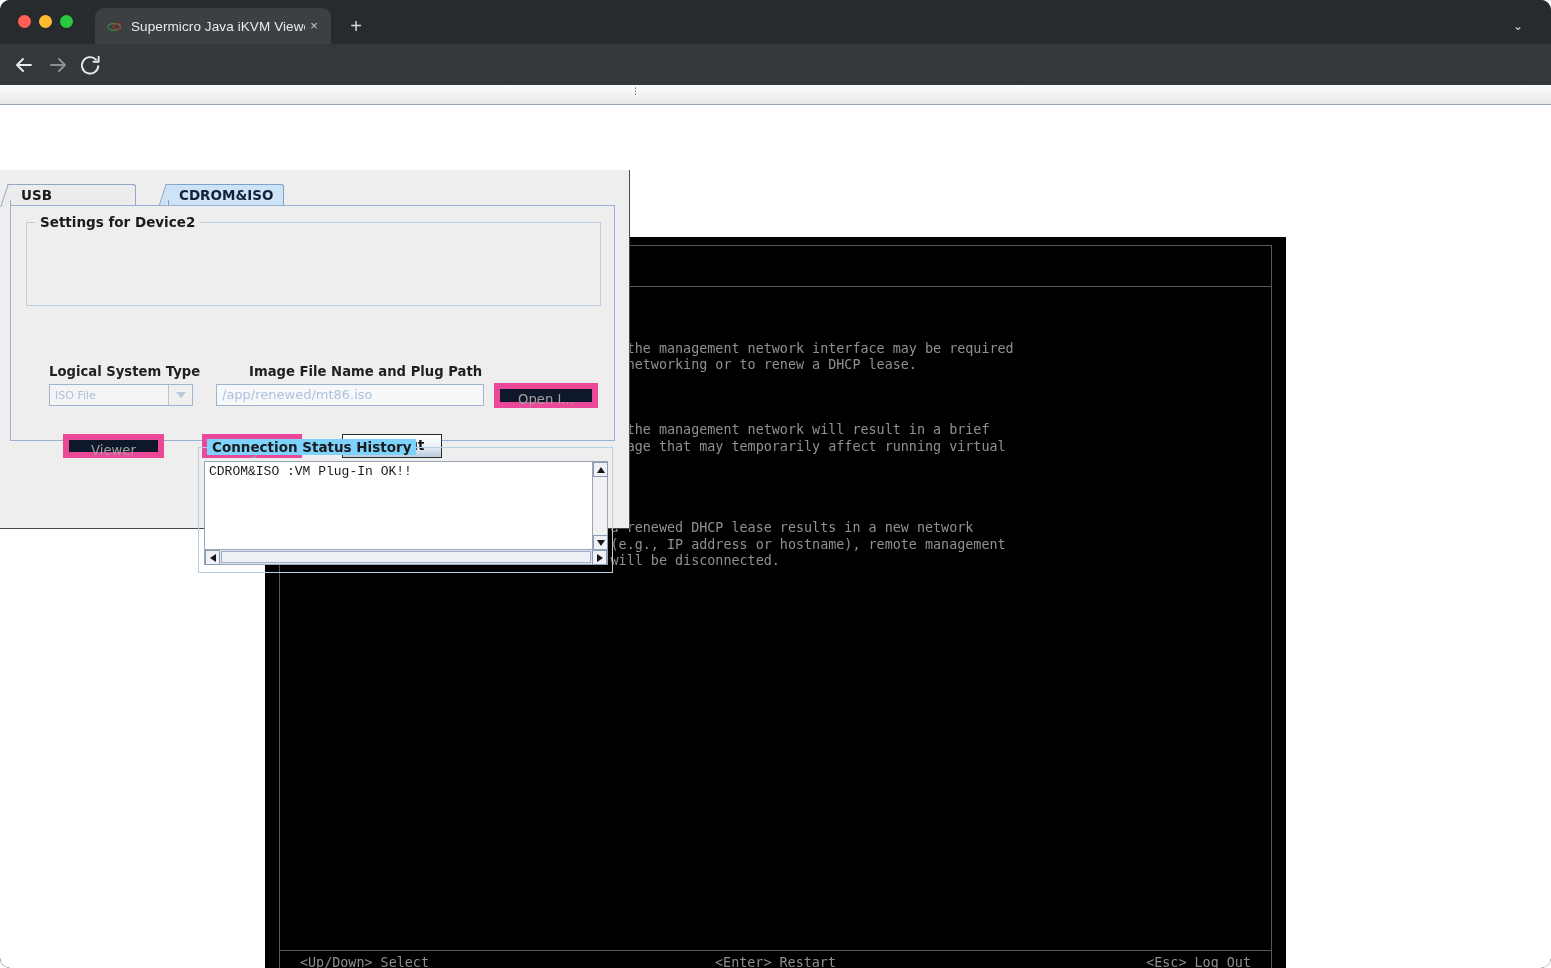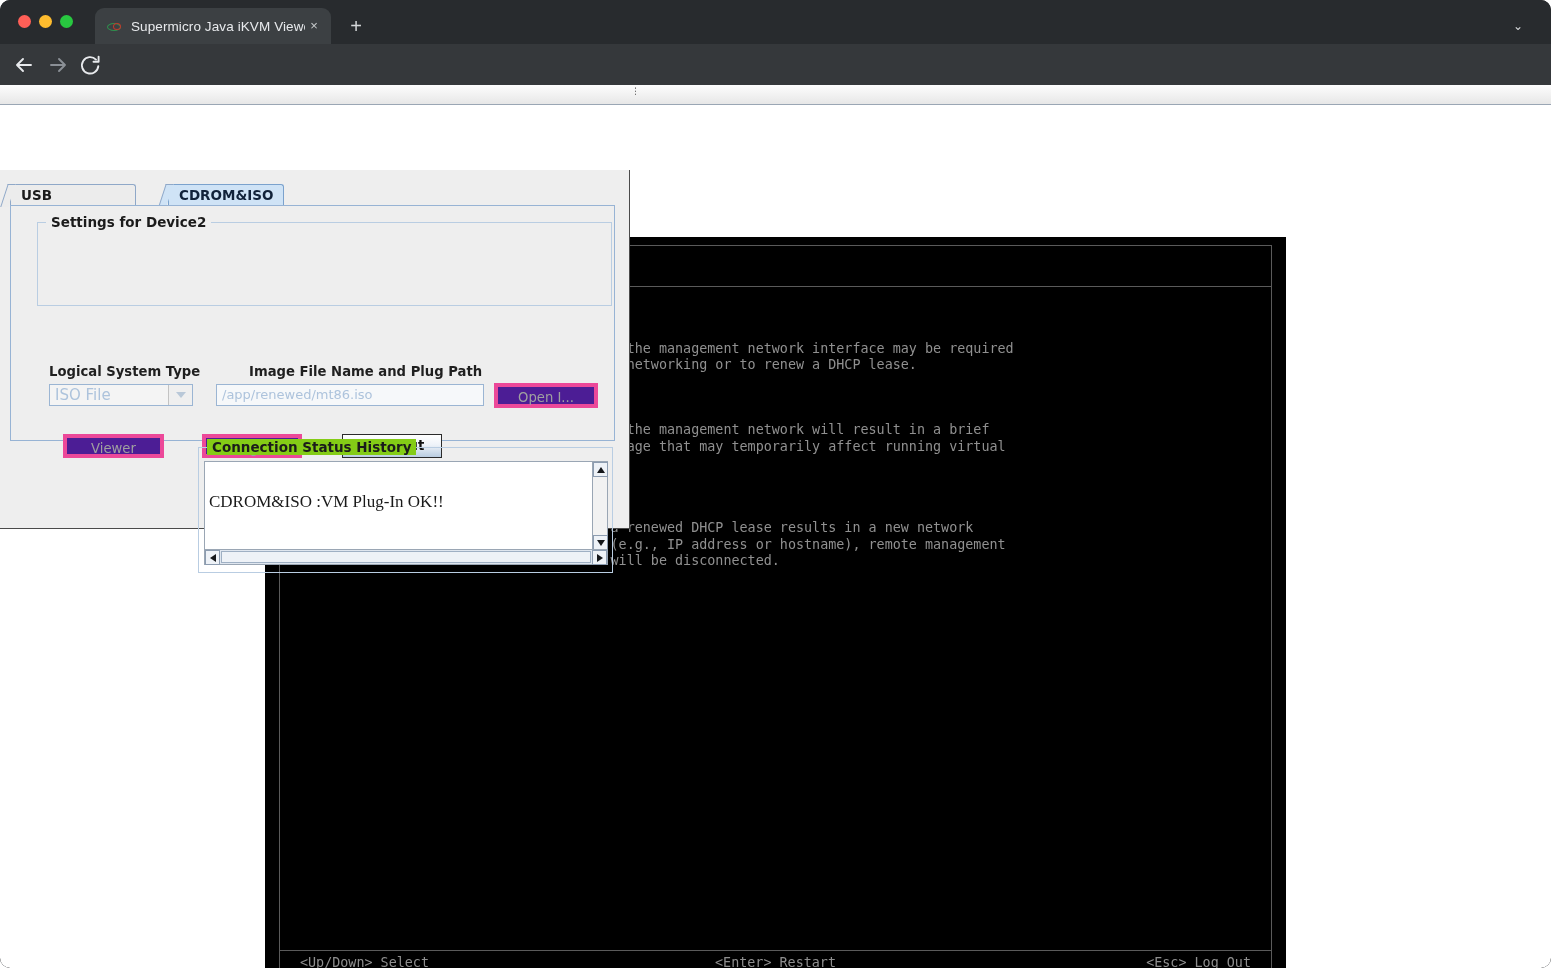--- a/index.html
+++ b/index.html
@@ -168,49 +168,49 @@
     position:absolute;left:10px;top:35px;width:605px;height:236px;
     background:#eeeeee;border:1px solid #97b3d4;box-sizing:border-box;
   }
   .jgroup{
     position:absolute;border:1px solid #b9cde2;box-sizing:border-box;
   }
   .jgroup > .legend{
     position:absolute;top:-9px;left:8px;background:#eeeeee;padding:0 5px;
     font-size:13.5px;font-weight:bold;color:#1b1b1b;
   }
-  #grp-device{left:15px;top:16px;width:575px;height:84px;margin-left:11px;}
+  #grp-device{left:15px;top:16px;width:575px;height:84px;}
 
   .flabel{
     position:absolute;font-size:13.2px;font-weight:bold;color:#1f1f1f;
   }
   .combo{
     position:absolute;left:38px;top:178px;width:144px;height:22px;
     border:1px solid #9bb5d3;background:#f4f4f4;box-sizing:border-box;
     display:flex;align-items:center;
   }
   .combo .ctext{
-    flex:1 1 auto;padding-left:5px;font-size:15px;color:#adc3dc;white-space:nowrap;
+    flex:1 1 auto;padding-left:5px;font-size:11px;color:#adc3dc;white-space:nowrap;
   }
   .combo .carrow{
     width:23px;height:20px;border-left:1px solid #c3c3c3;background:#efefef;
     display:flex;align-items:center;justify-content:center;flex:0 0 auto;
   }
   .combo .carrow b{
     display:block;width:0;height:0;border-left:5px solid transparent;
     border-right:5px solid transparent;border-top:6px solid #b9c8d8;
   }
   .jtext{
     position:absolute;left:205px;top:178px;width:268px;height:22px;
     border:1px solid #9bb5d3;background:#f6f8fa;box-sizing:border-box;
     font-size:13px;color:#adc3dc;padding-left:5px;line-height:20px;white-space:nowrap;
   }
   .jbtn{
     position:absolute;height:24px;box-sizing:border-box;
-    border:4px solid #ec4899;background:#4c1d95;
+    border:6px solid #ec4899;background:#0f172a;
     font-size:13.2px;color:#a0a0a0;text-align:center;line-height:22px;
   }
   .jbtn.enabled{
     border:1px solid #2b2b2b;
     background:linear-gradient(#ffffff 0%,#eef3f9 45%,#b9cce0 100%);
     color:#111111;font-weight:bold;
   }
   .jbtn .focusring{
     display:inline-block;border:1px dotted #333;padding:0 2px;
   }
@@ -218,30 +218,30 @@
   #btn-refresh{left:52px;top:228px;width:101px;}
   #btn-plugin{left:191px;top:228px;width:100px;}
   #btn-plugout{left:331px;top:228px;width:100px;}
   #btn-ok{left:469px;top:228px;width:101px;margin-top:32px;}
 
   #grp-history{
     left:198px;top:277px;width:415px;height:126px;position:absolute;
     border:1px solid #b9cde2;box-sizing:border-box;
   }
   #grp-history > .legend{
-    position:absolute;top:-9px;left:8px;background:#84cc16;padding:0 5px;
+    position:absolute;top:-9px;left:8px;background:#7dd3fc;padding:0 5px;
     font-size:13.5px;font-weight:bold;color:#1b1b1b;
   }
   .histbox{
     position:absolute;left:5px;top:13px;width:404px;height:104px;
     background:#ffffff;border:1px solid #9aa6b4;box-sizing:border-box;
   }
   .histtext{
-    position:absolute;left:4px;top:2px;font-size:17px;color:#1a1a1a;
-    font-family:Liberation Serif, serif;white-space:nowrap;margin-top:28px;
+    position:absolute;left:4px;top:2px;font-size:13px;color:#1a1a1a;
+    font-family:Liberation Mono, monospace;white-space:nowrap;
   }
   .vscroll{
     position:absolute;right:0;top:0;width:15px;height:88px;
     background:#f2f2f2;border-left:1px solid #9aa6b4;box-sizing:border-box;
   }
   .hscroll{
     position:absolute;left:0;bottom:0;width:100%;height:15px;
     background:#dfe6ef;border-top:1px solid #9aa6b4;box-sizing:border-box;
   }
   .sbtn{

